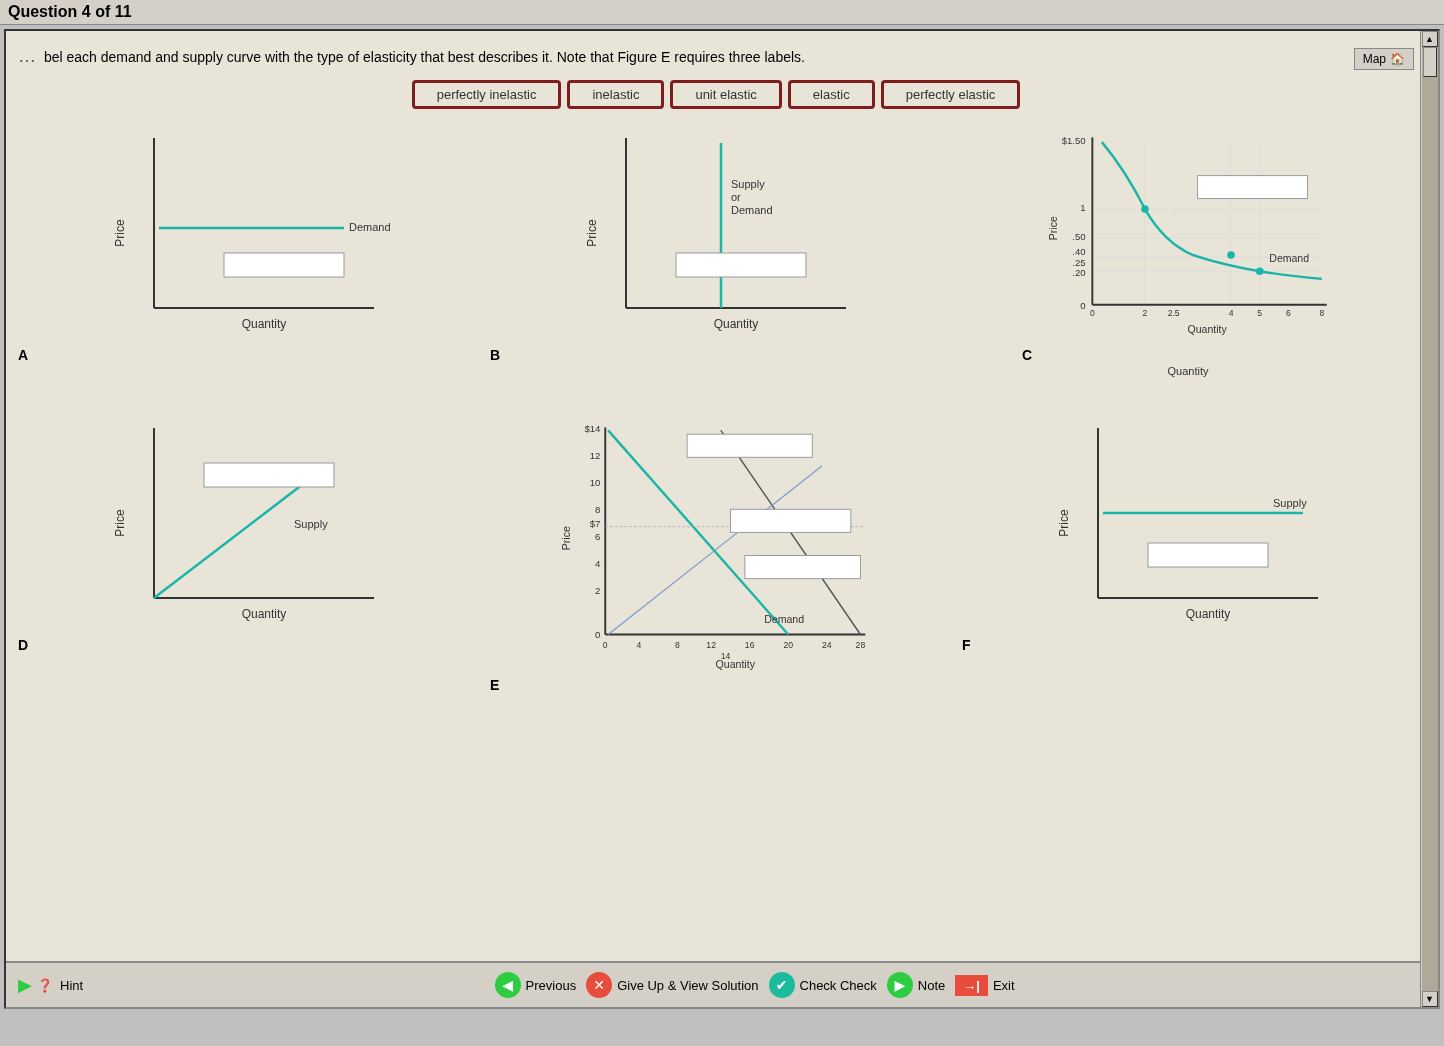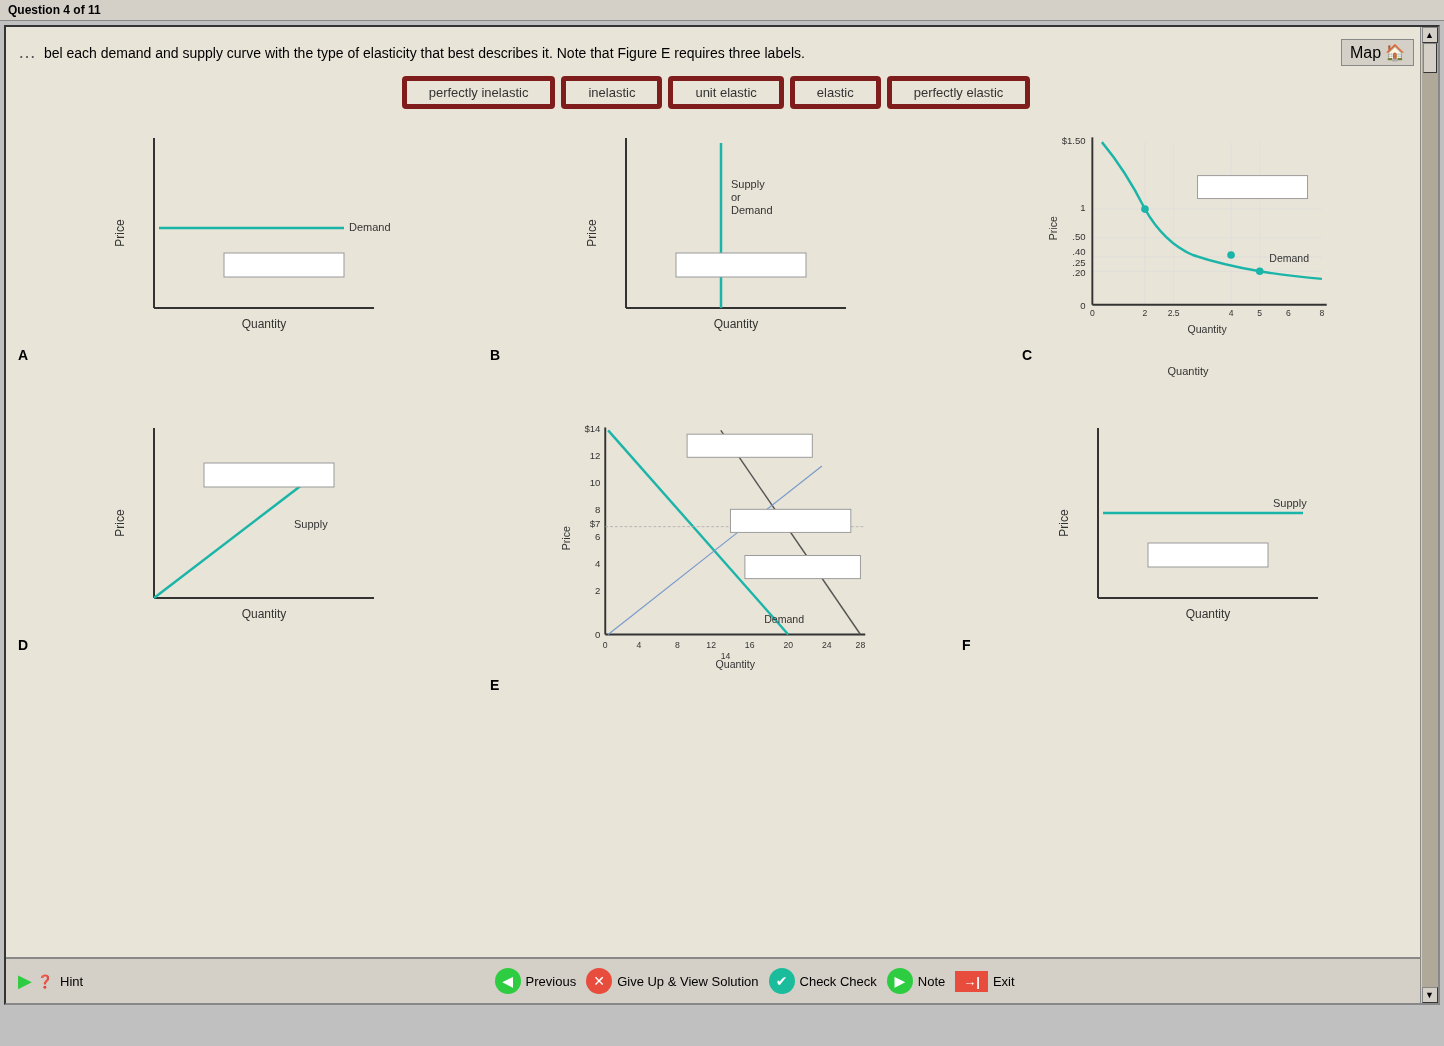--- a/index.html
+++ b/index.html
@@ -2,21 +2,21 @@
 <html><head>
   <meta charset="utf-8">
   <style>
     * { box-sizing: border-box; margin: 0; padding: 0; }
     body { font-family: Arial, sans-serif; font-size: 13px; background: #c0c0c0; width: 1444px; height: 1046px; overflow: hidden; }
     
     .title-bar {
       background: #d4d0c8;
       border-bottom: 1px solid #888;
       padding: 3px 8px;
-      font-size: 12px;
+      font-size: 16px;
       font-weight: bold;
       color: #000;
     }
 
     .main-container {
       background: #e8e4d8;
       margin: 4px;
       border: 2px inset #888;
       height: 980px;
       overflow: hidden;
@@ -79,39 +79,39 @@
       flex: 1;
       font-size: 14px;
       line-height: 1.5;
       color: #000;
     }
 
     .map-btn {
       border: 1px solid #888;
       background: #d4d0c8;
       padding: 3px 8px;
-      font-size: 16px;
+      font-size: 12px;
       cursor: pointer;
       display: flex;
       align-items: center;
       gap: 4px;
       white-space: nowrap;
       margin-left: 10px;
     }
 
     .labels-row {
       display: flex;
       justify-content: center;
       gap: 6px;
       margin-bottom: 14px;
     }
 
     .label-chip {
       background: #e8e4d8;
-      border: 5px solid #7f1d1d;
+      border: 3px solid #7f1d1d;
       border-radius: 4px;
       padding: 4px 22px;
       font-size: 13px;
       color: #333;
       cursor: pointer;
     }
 
     .graphs-grid {
       display: grid;
       grid-template-columns: 1fr 1fr 1fr;

